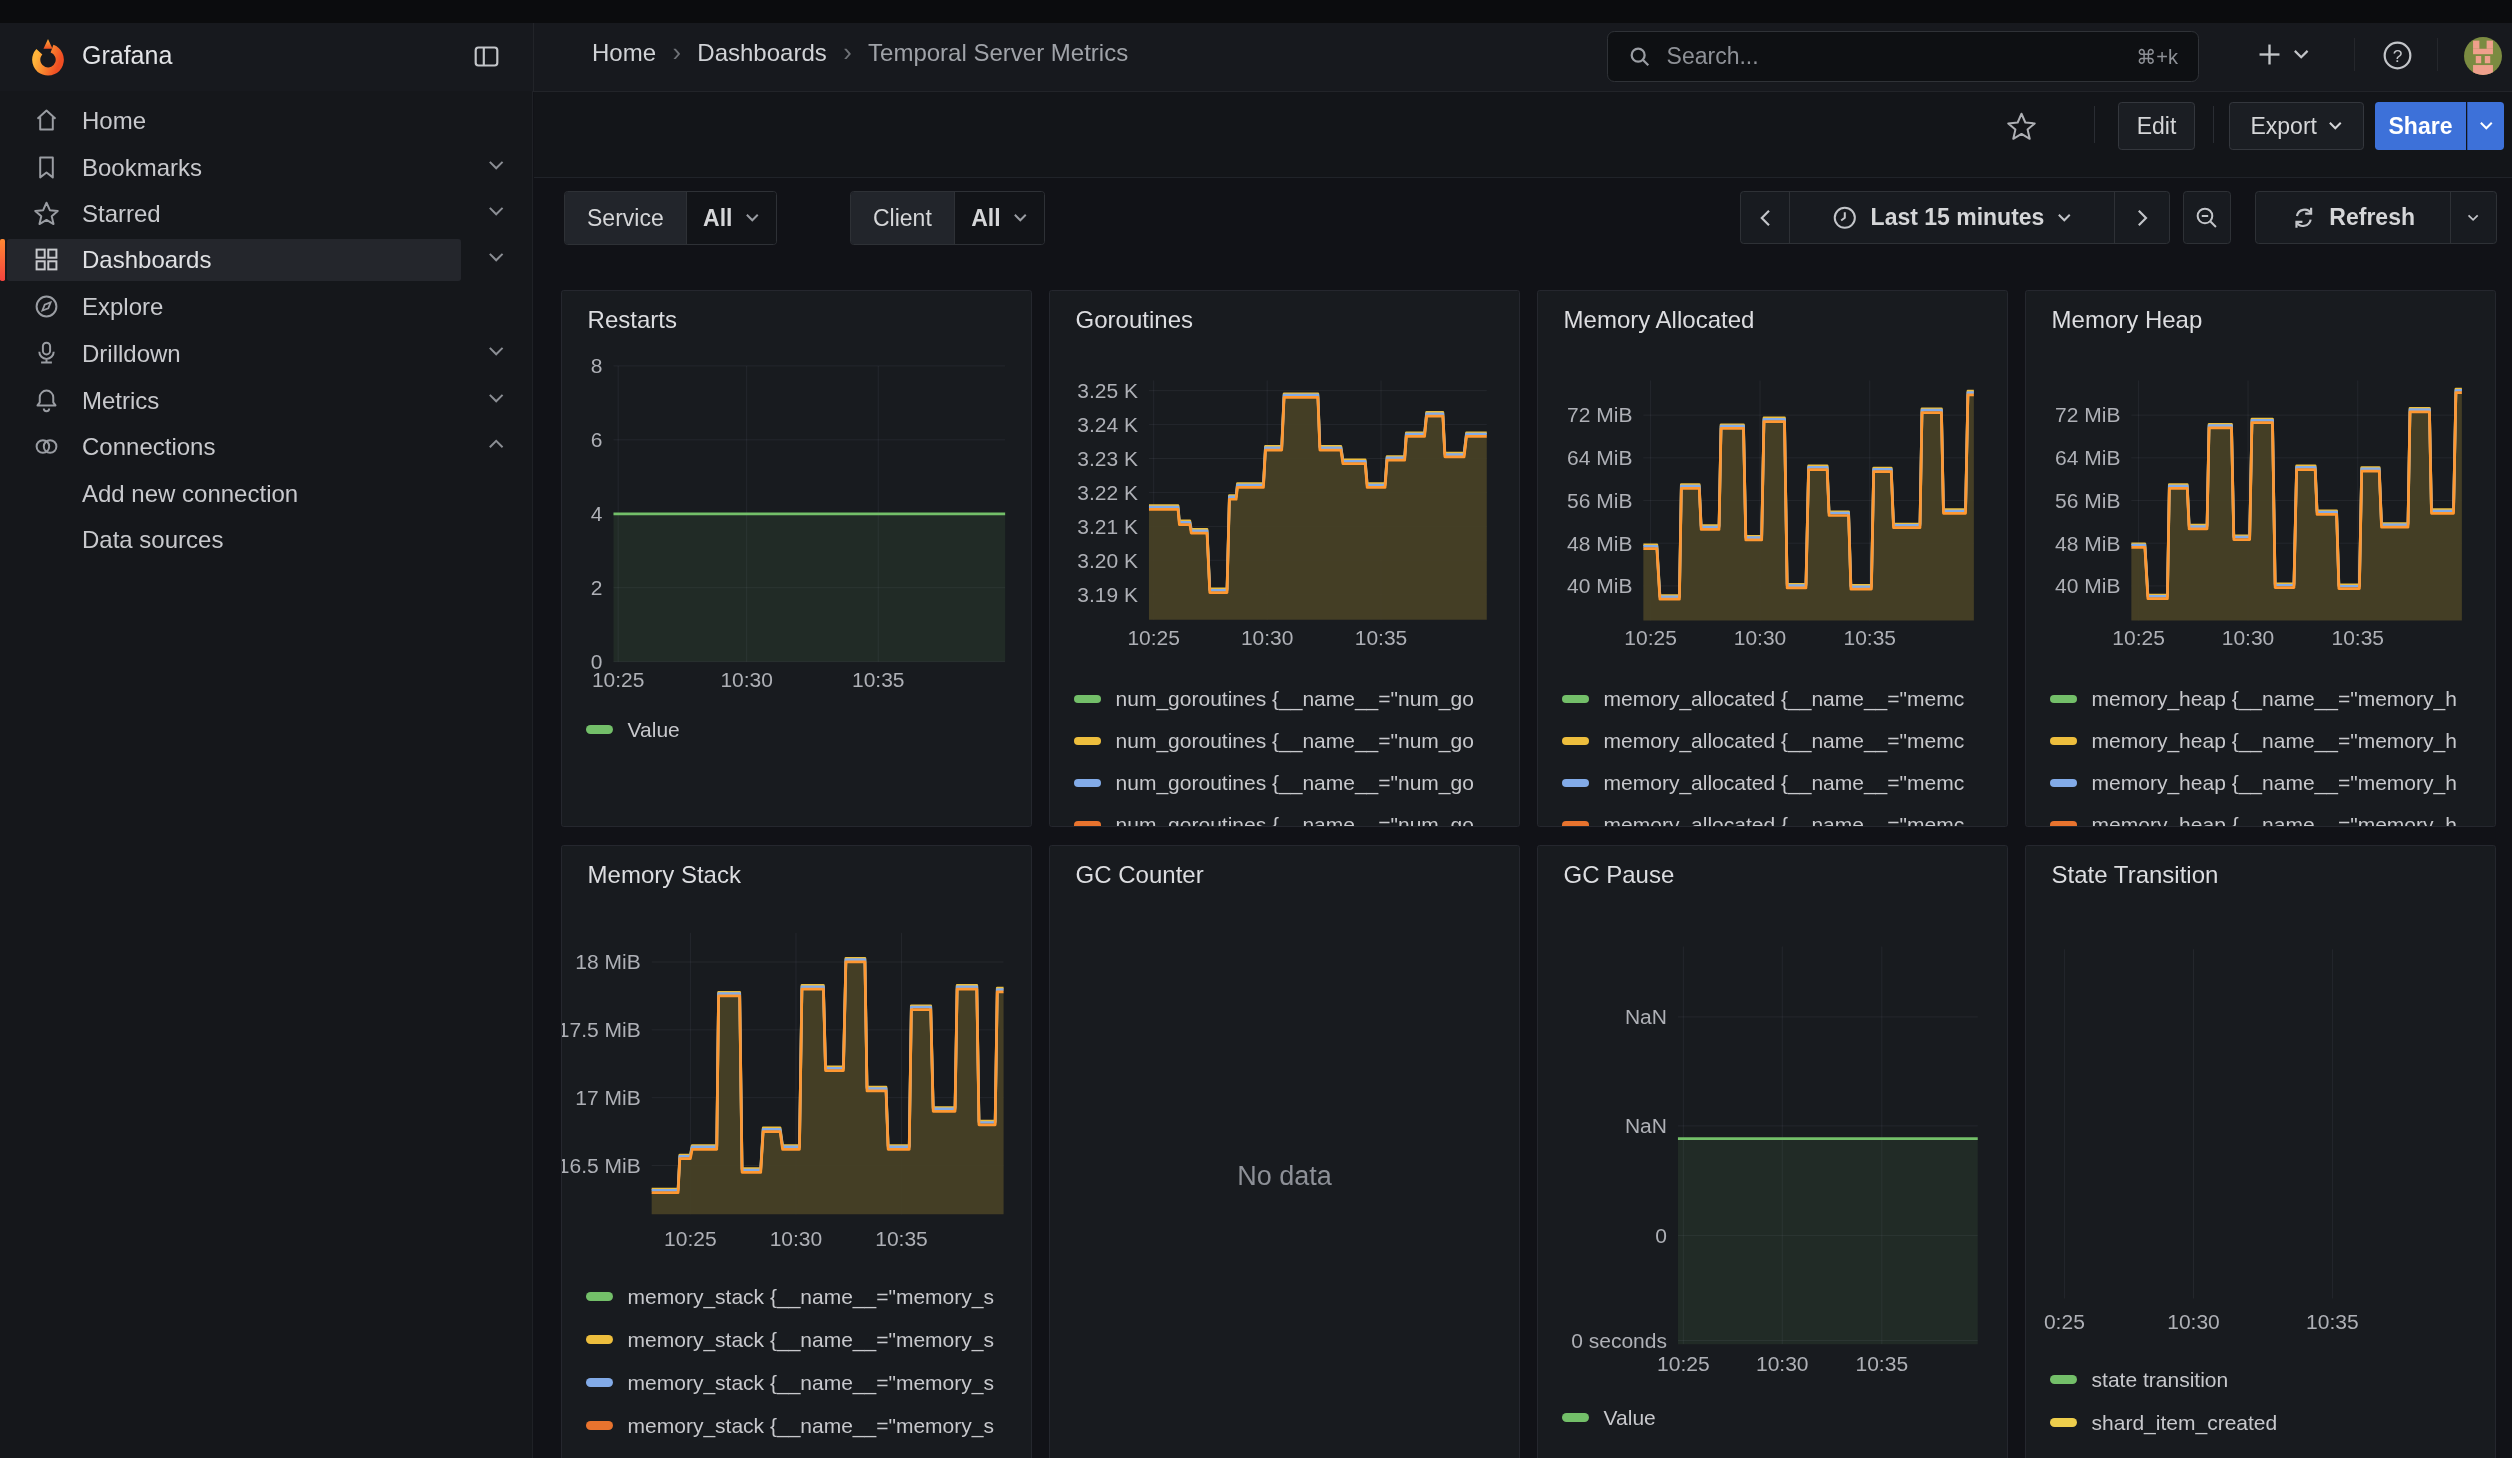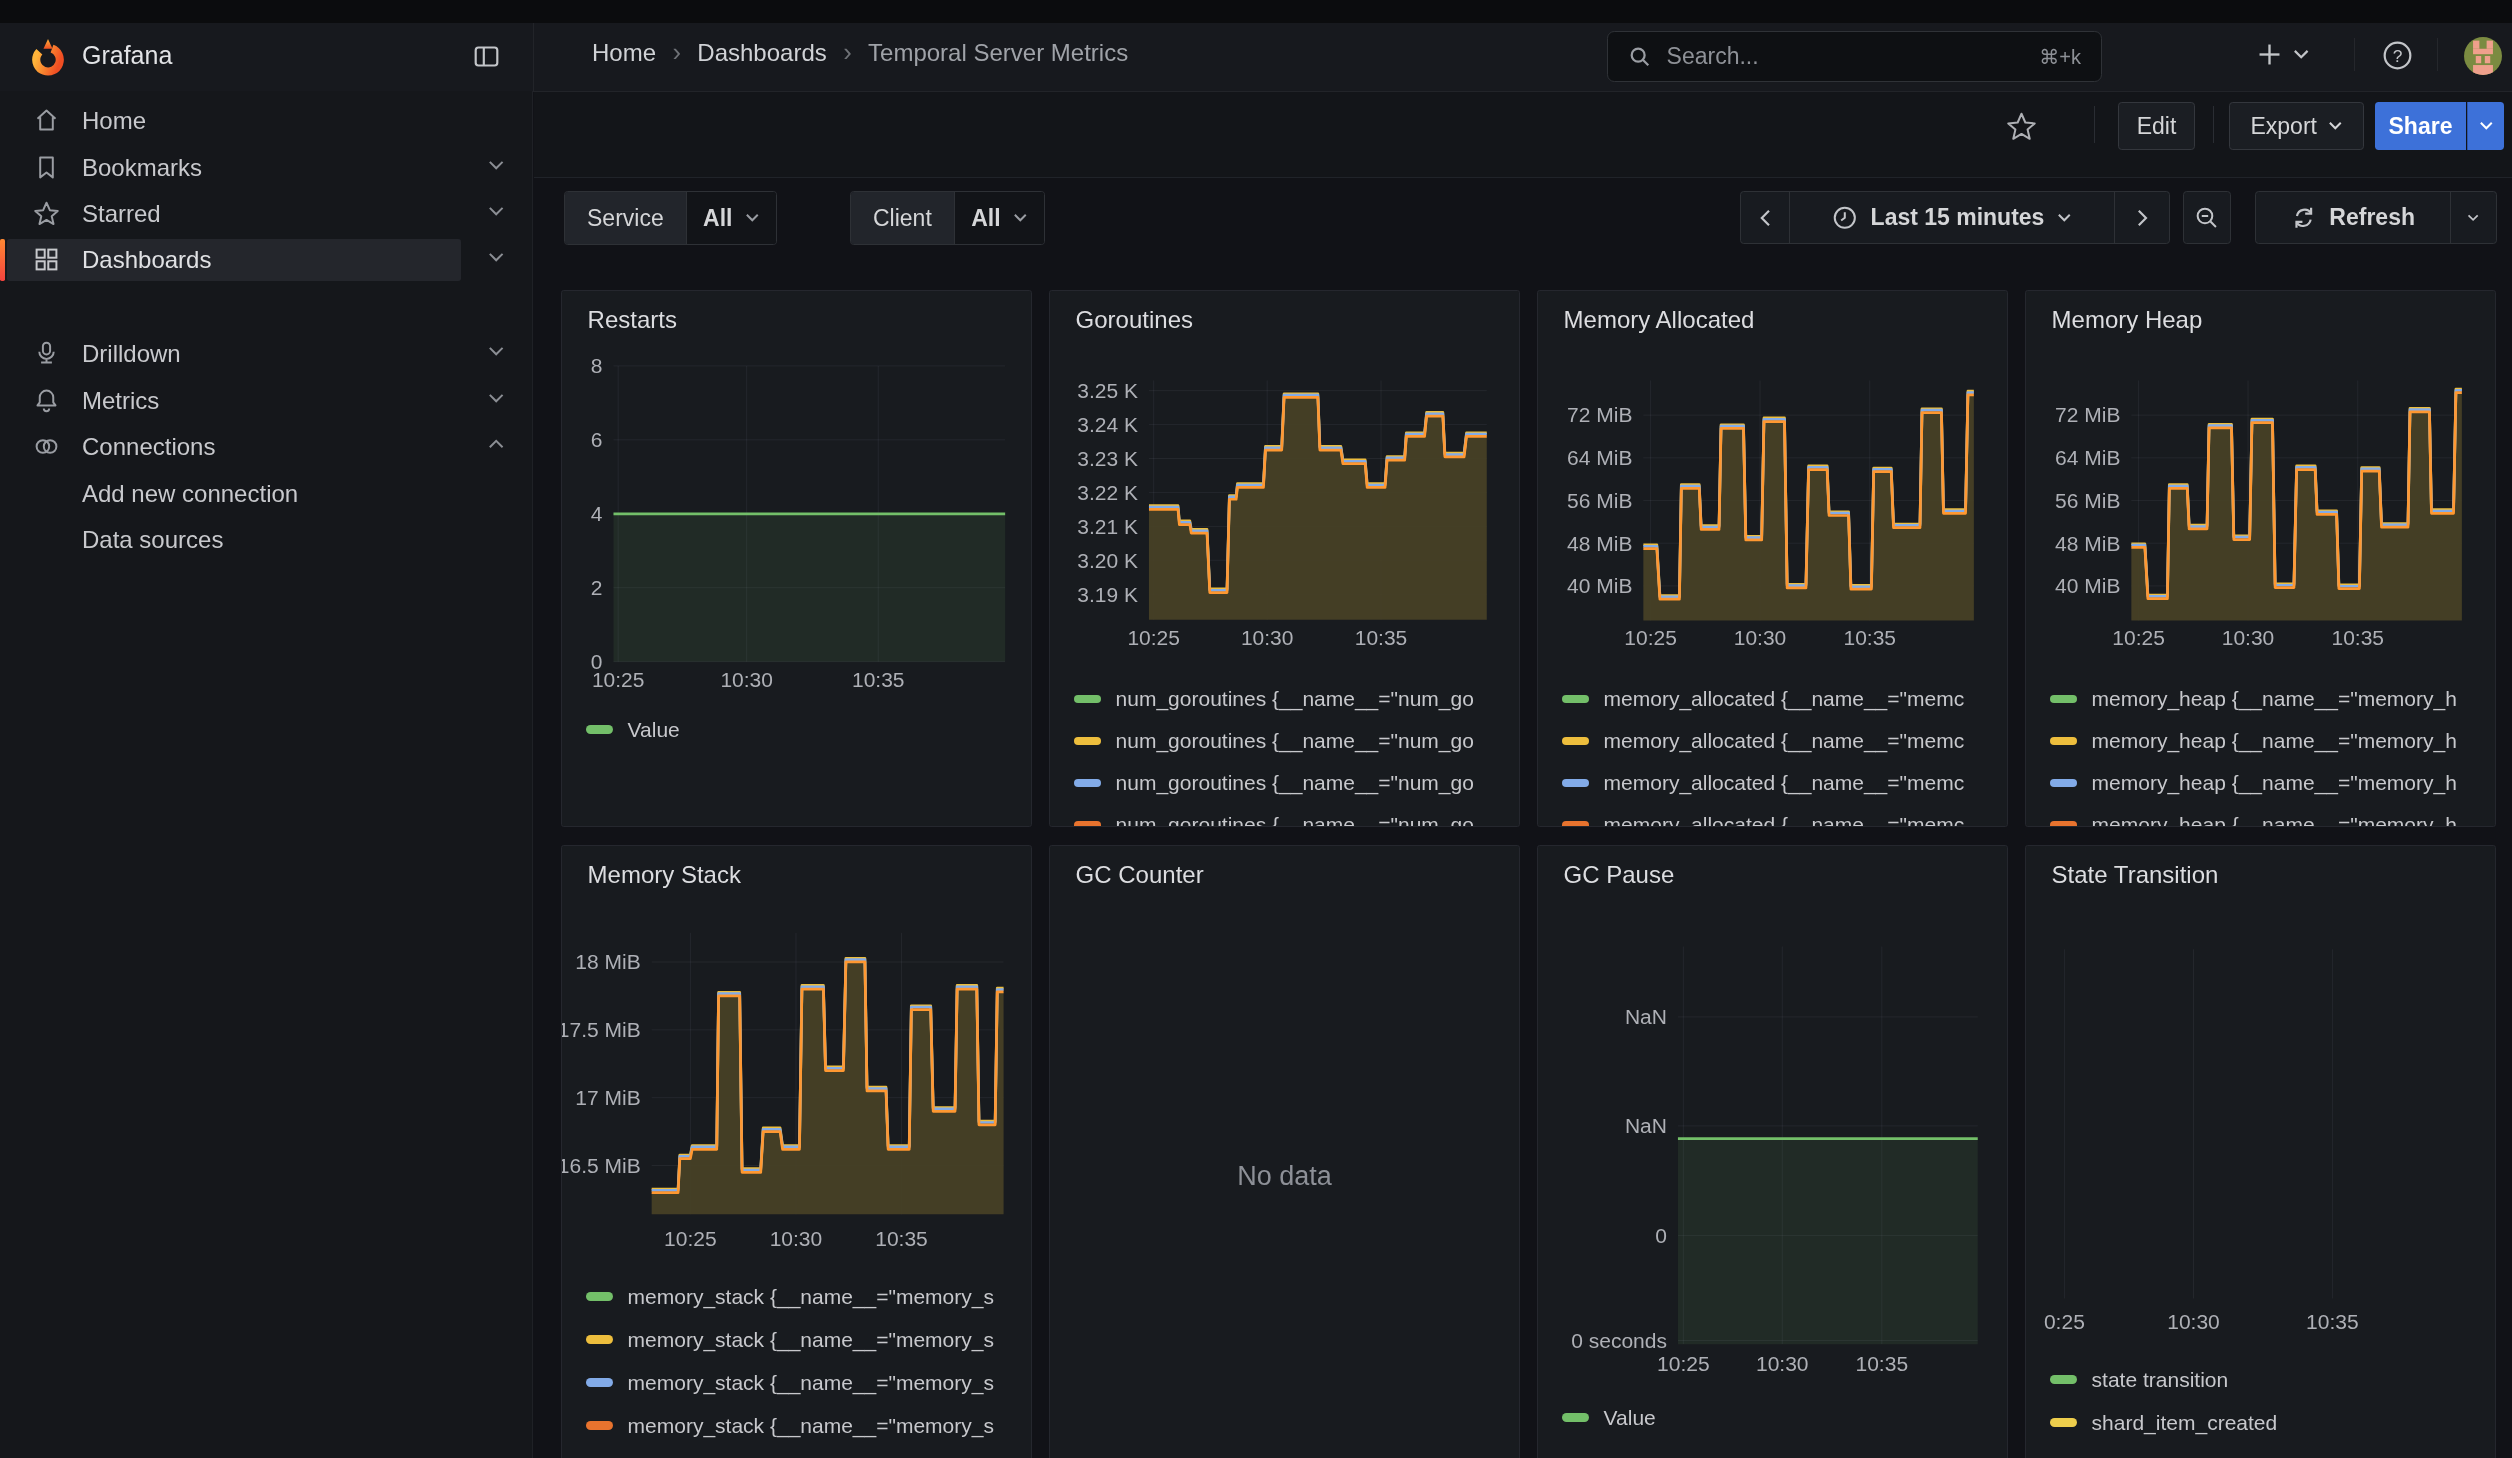--- a/index.html
+++ b/index.html
@@ -10,21 +10,21 @@
 
   
   .topstrip { left:0; top:0; width:2512px; height:23px; background:#0b0c0e; }
   .navbar { left:0; top:23px; width:2512px; height:69px; background:#17191e; border-bottom:0.9px solid #222429; }
   .nav-divider { top:23px; width:0.9px; height:68px; background:#222429; }
   .brand { left:82px; top:41px; font-size:25px; color:#e2e3e6; }
   .breadcrumb { left:592px; top:38px; display:flex; gap:16.4px; align-items:center; font-size:24px; }
   .crumb { color:#d0d2d6; }
   .crumb.current { color:#9fa2a8; }
   .crumb-sep { color:#6f7277; font-size:25.6px; }
-  .search { left:1607px; top:31px; width:495px; height:51px; background:#0e1013; border:0.9px solid #2f3237;
+  .search { left:1607px; top:31px; width:592px; height:51px; background:#0e1013; border:0.9px solid #2f3237;
             border-radius:7.3px; display:flex; align-items:center; padding:0 20px; gap:14.6px; }
   .search-ph { font-size:23px; color:#8e9197; flex:1; }
   .search-kbd { font-size:20px; color:#8e9197; }
   .vsep { width:0.9px; height:33px; background:#25272c; }
 
   
   .subheader { left:534px; top:92px; width:1979px; height:86px; background:#131519; border-bottom:0.9px solid #202329; }
   .btn { position:absolute; height:48px; top:102px; display:flex; align-items:center; justify-content:center;
          gap:11px; font-size:23px; color:#d5d6d8; background:#1b1e23; border:0.9px solid #34373d; border-radius:3.7px; }
   .btn-primary { background:#3D71D9; border:none; color:#fff; font-weight:700; }
@@ -191,20 +191,27 @@
       <rect x="17" y="4" width="9" height="9" fill="none" stroke="#c8c9cd" stroke-width="2.2"></rect>
       <rect x="4" y="17" width="9" height="9" fill="none" stroke="#c8c9cd" stroke-width="2.2"></rect>
       <rect x="17" y="17" width="9" height="9" fill="none" stroke="#c8c9cd" stroke-width="2.2"></rect>
       </svg>
     <span class="side-label" style="color:#e0e1e4">Dashboards</span>
     <svg class="side-chev" width="16.4" height="11" viewBox="0 0 18 12">
       <path d="M2 2 L9 9 L16 2" fill="none" stroke="#8b8e94" stroke-width="2.2"></path>
       </svg>
   </div>
 
+  <div class="side-row" style="top:195px">
+    <svg class="icn" width="27" height="27" viewBox="0 0 30 30">
+      <circle cx="15" cy="15" r="11" fill="none" stroke="#9a9da3" stroke-width="2.2"></circle>
+      <path d="M19.5 10.5 L13 13 L10.5 19.5 L17 17 Z" fill="none" stroke="#9a9da3" stroke-width="2"></path>
+      </svg>
+    <span class="side-label">Explore</span>
+  </div>
 
   <div class="side-row" style="top:242px">
     <svg class="icn" width="27" height="27" viewBox="0 0 30 30">
       <rect x="11" y="3" width="8" height="13" rx="4" fill="none" stroke="#9a9da3" stroke-width="2.2"></rect>
       <path d="M7 13 a8 8 0 0 0 16 0 M15 21 V25 M9 25 H21" fill="none" stroke="#9a9da3" stroke-width="2.2"></path>
       </svg>
     <span class="side-label">Drilldown</span>
     <svg class="side-chev" width="16.4" height="11" viewBox="0 0 18 12">
       <path d="M2 2 L9 9 L16 2" fill="none" stroke="#8b8e94" stroke-width="2.2"></path>
       </svg>

